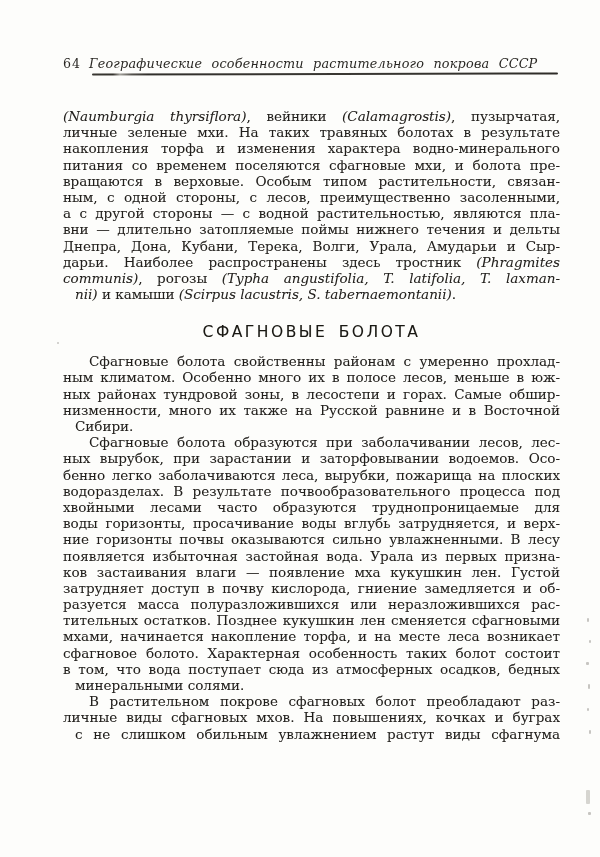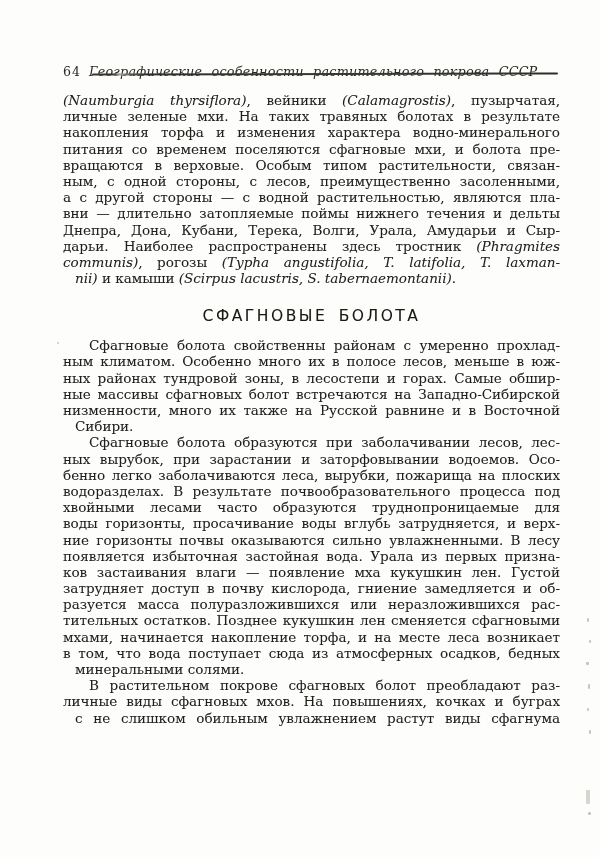--- a/index.html
+++ b/index.html
@@ -8,21 +8,21 @@
     background: var(--paper, #fdfdfb);
     position: relative;
     overflow: hidden;
     font-family: "DejaVu Serif", "Liberation Serif", serif;
     color: var(--ink, #211f1c);
   }
   .page { position: absolute; inset: 0; }
 
   
   .running-head {
-    position: absolute; top: 64px; left: 63px; width: 497px;
+    position: absolute; top: 56px; left: 63px; width: 497px;
     display: flex; align-items: baseline;
   }
   .page-num {
     font-size: 12.5px; letter-spacing: 1px; color: #2a2824;
     min-width: 26px;
   }
   .run-title {
     flex: 1; text-align: left;
     font-style: italic; font-size: 12.8px;
     word-spacing: 5px; letter-spacing: 0.2px;
@@ -32,21 +32,21 @@
     position: absolute; top: 73px; left: 92px; width: 466px; height: 2px;
     background: linear-gradient(90deg,
       #3a3833 0%, #34322d 4.5%, #a3a19b 6%, #55534e 8.5%,
       #312f2b 12%, #3a3833 55%, #2e2c28 100%);
     border-radius: 1px;
     transform: rotate(-0.12deg);
   }
 
   
   .text-col {
-    position: absolute; top: 92px; left: 63px; width: 497px;
+    position: absolute; top: 108px; left: 63px; width: 497px;
     font-size: 13.5px;
     text-shadow: 0.2px 0.2px 0 rgba(35,32,28,0.22);
   }
   .para { margin: 0; }
   .line {
     height: 16.2px; line-height: 16.2px;
     text-align: justify; text-align-last: justify;
     white-space: normal; overflow: visible;
   }
   .line.last { text-align-last: auto; margin-left: 12px; }
@@ -102,38 +102,38 @@
         <div class="line">Днепра, Дона, Кубани, Терека, Волги, Урала, Амударьи и Сыр-</div>
         <div class="line">дарьи. Наиболее распространены здесь тростник <i>(Phragmites</i></div>
         <div class="line"><i>communis)</i>, рогозы <i>(Typha angustifolia, T. latifolia, T. laxman-</i></div>
         <div class="line last"><i>nii)</i> и камыши <i>(Scirpus lacustris, S. tabernaemontanii)</i>.</div>
       </div>
       <h2 class="section-heading">СФАГНОВЫЕ БОЛОТА</h2>
       <div class="para indent">
         <div class="line">Сфагновые болота свойственны районам с умеренно прохлад-</div>
         <div class="line">ным климатом. Особенно много их в полосе лесов, меньше в юж-</div>
         <div class="line">ных районах тундровой зоны, в лесостепи и горах. Самые обшир-</div>
-        <div class="line">ные массивы сфагновых болот встречаются на Западно-Сибирской</div>
         <div class="line">низменности, много их также на Русской равнине и в Восточной</div>
         <div class="line last">Сибири.</div>
       </div>
       <div class="para indent">
         <div class="line">Сфагновые болота образуются при заболачивании лесов, лес-</div>
         <div class="line">ных вырубок, при зарастании и заторфовывании водоемов. Осо-</div>
         <div class="line">бенно легко заболачиваются леса, вырубки, пожарища на плоских</div>
         <div class="line">водоразделах. В результате почвообразовательного процесса под</div>
         <div class="line">хвойными лесами часто образуются труднопроницаемые для</div>
         <div class="line">воды горизонты, просачивание воды вглубь затрудняется, и верх-</div>
         <div class="line">ние горизонты почвы оказываются сильно увлажненными. В лесу</div>
         <div class="line">появляется избыточная застойная вода. Урала из первых призна-</div>
         <div class="line">ков застаивания влаги — появление мха кукушкин лен. Густой</div>
         <div class="line">затрудняет доступ в почву кислорода, гниение замедляется и об-</div>
         <div class="line">разуется масса полуразложившихся или неразложившихся рас-</div>
         <div class="line">тительных остатков. Позднее кукушкин лен сменяется сфагновыми</div>
         <div class="line">мхами, начинается накопление торфа, и на месте леса возникает</div>
+        <div class="line">сфагновое болото. Характерная особенность таких болот состоит</div>
         <div class="line">в том, что вода поступает сюда из атмосферных осадков, бедных</div>
         <div class="line last">минеральными солями.</div>
       </div>
       <div class="para indent jlast">
         <div class="line">В растительном покрове сфагновых болот преобладают раз-</div>
         <div class="line">личные виды сфагновых мхов. На повышениях, кочках и буграх</div>
         <div class="line last">с не слишком обильным увлажнением растут виды сфагнума</div>
       </div>
     </main>
 

